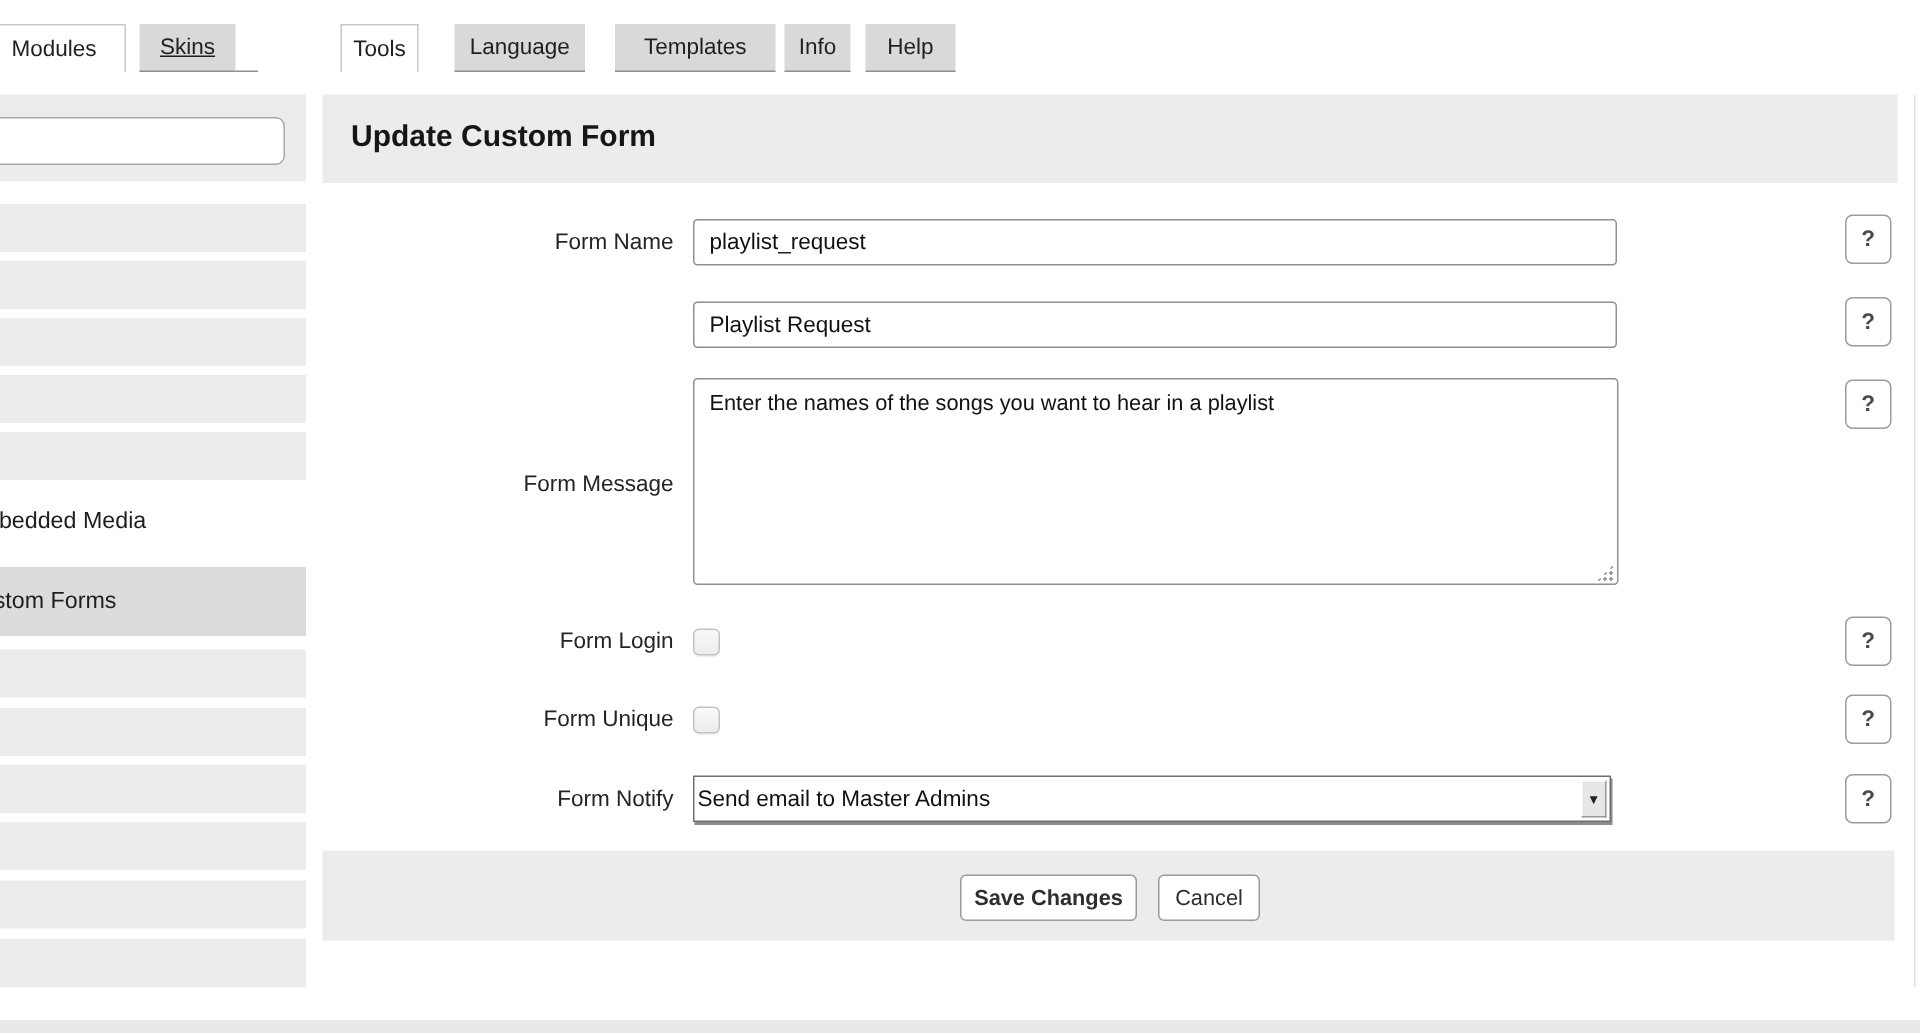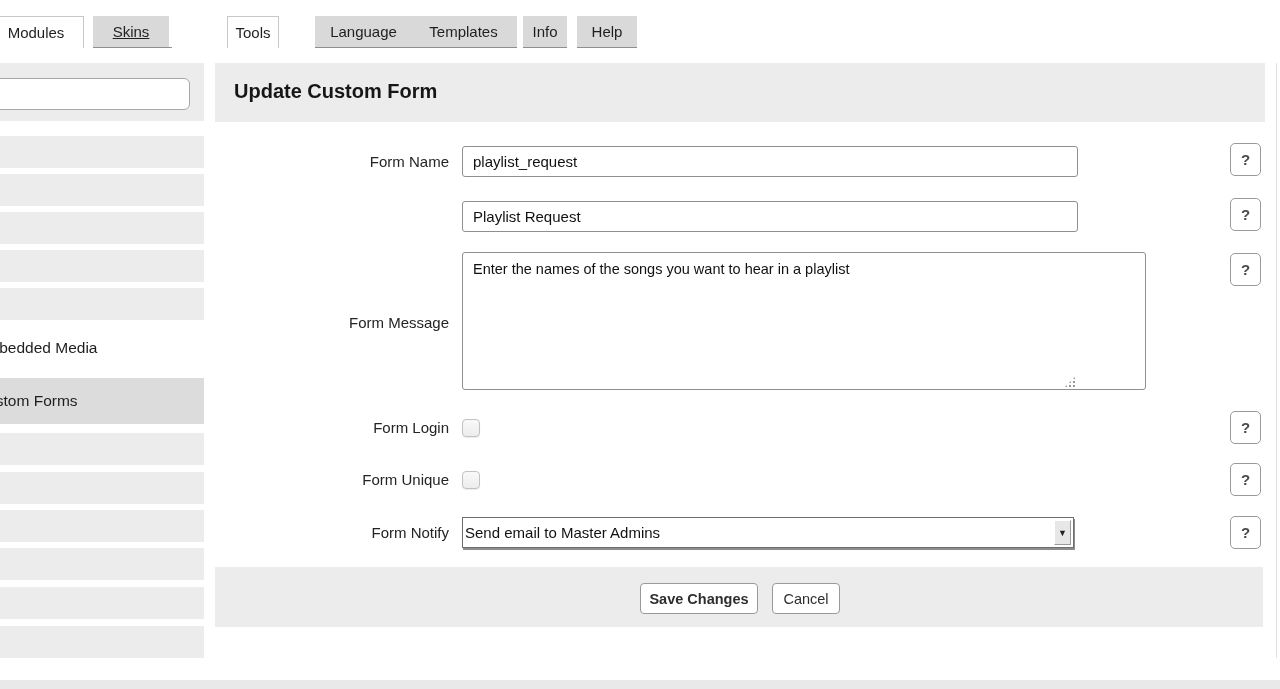--- a/index.html
+++ b/index.html
@@ -23,21 +23,21 @@
   .side-item.textrow{background:#fff;display:flex;align-items:center;height:36px;}
   .side-item.selected{background:#dcdcdc;display:flex;align-items:center;height:46px;}
   .side-item .lbl{font-size:15.5px;color:#1e1e1e;white-space:nowrap;margin-left:-24px;}
   
   .band{position:absolute;background:#ececec;}
   .page-title{position:absolute;left:234px;top:80px;font-size:20px;font-weight:bold;color:#161616;}
   .flabel{position:absolute;width:234px;left:215px;text-align:right;font-size:15px;color:#242424;}
   .tinput{position:absolute;left:462px;width:616px;height:31px;box-sizing:border-box;
     border:1px solid #8f8f8f;border-radius:3px;background:#fff;padding:0 10px;
     font-family:"Liberation Sans",sans-serif;font-size:15px;color:#111;outline:none;}
-  .tarea{position:absolute;left:462px;top:252px;width:684px;height:138px;box-sizing:border-box;
+  .tarea{position:absolute;left:462px;top:252px;width:617px;height:138px;box-sizing:border-box;
     border:1px solid #8f8f8f;border-radius:3px;background:#fff;padding:8px 10px;resize:none;
     font-family:"Liberation Sans",sans-serif;font-size:14.5px;color:#111;outline:none;overflow:hidden;}
   .grip{position:absolute;left:1064px;top:376px;width:12px;height:12px;
     background-image:radial-gradient(#9a9a9a 1px,transparent 1.4px);
     background-size:4px 4px;clip-path:polygon(100% 0,100% 100%,0 100%);}
   .checkbox{position:absolute;left:462px;width:18px;height:18px;box-sizing:border-box;
     border:1px solid #c2c2c2;border-radius:4px;
     background:linear-gradient(#f9f9f9,#ededed);box-shadow:0 1px 1px rgba(0,0,0,0.08);}
   .selectbox{position:absolute;left:462px;top:517px;width:612px;height:31px;box-sizing:border-box;
     border:1px solid #6e6e6e;background:#fff;box-shadow:1px 2px 0 #8d8d8d;
@@ -57,28 +57,28 @@
   .bottom-strip{position:absolute;left:0;top:680px;width:1280px;height:9px;background:#e9e9e9;}
 </style>
 </head>
 <body>
 
 <div id="screen">
 
   <div class="tab active" style="left:-12px;width:96px;">
     <span>Modules</span>
   </div>
-  <div class="tab inactive" style="left:93px;width:76px;text-decoration:underline;">
+  <div class="tab inactive" style="left:93px;width:64px;text-decoration:underline;">
     <span>Skins</span>
   </div>
   <div class="tab-underline" style="left:157px;top:47px;width:15px;"></div>
   <div class="tab active" style="left:227px;width:52px;">
     <span>Tools</span>
   </div>
-  <div class="tab inactive" style="left:303px;width:97px;margin-left:12px;">
+  <div class="tab inactive" style="left:303px;width:87px;">
     <span>Language</span>
   </div>
   <div class="tab inactive" style="left:410px;width:107px;">
     <span>Templates</span>
   </div>
   <div class="tab inactive" style="left:523px;width:44px;">
     <span>Info</span>
   </div>
   <div class="tab inactive" style="left:577px;width:60px;">
     <span>Help</span>

